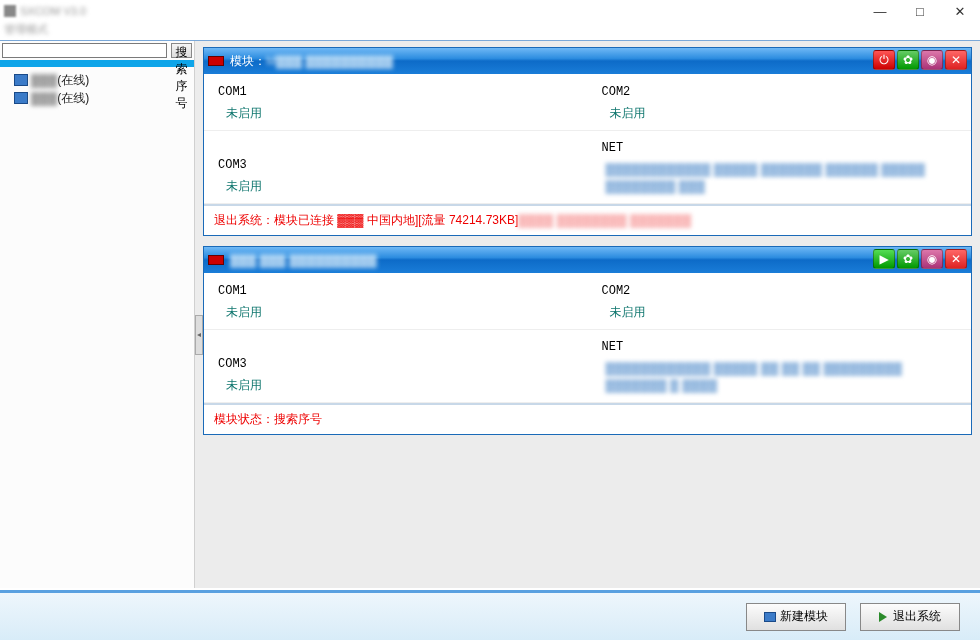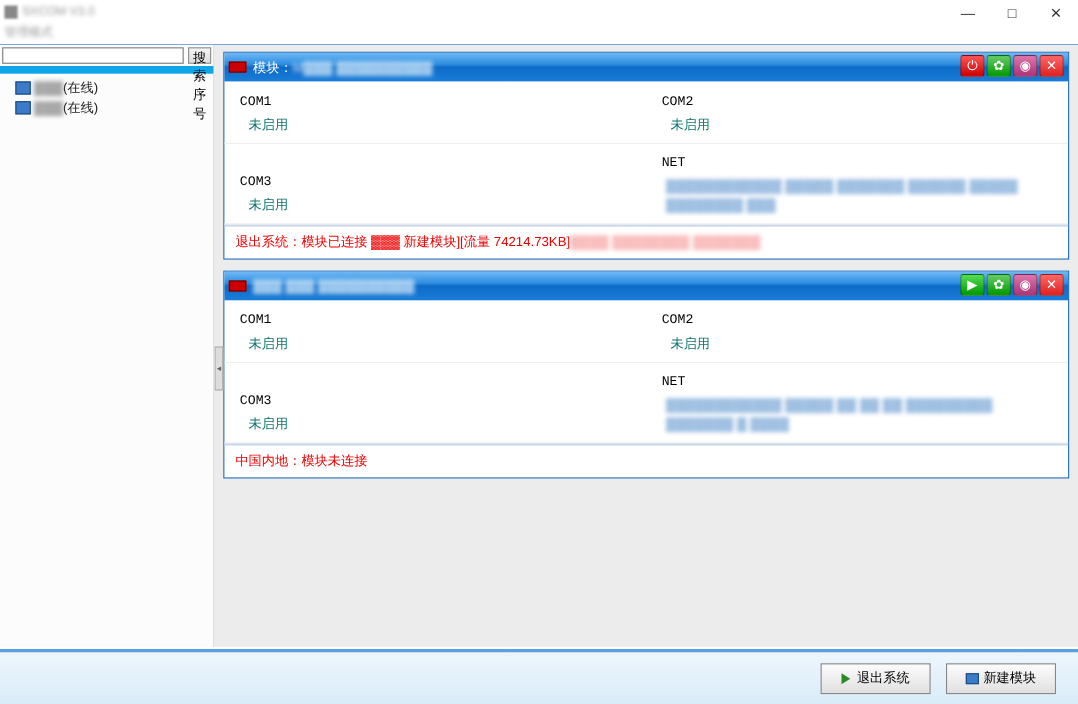--- a/index.html
+++ b/index.html
@@ -117,21 +117,21 @@
           <div class="port-name">COM3</div>
           <div class="port-status">未启用</div>
         </div>
         <div class="port">
           <div class="port-name">NET</div>
           <div class="port-info">▓▓▓▓▓▓▓▓▓▓▓▓ ▓▓▓▓▓ ▓▓▓▓▓▓▓ ▓▓▓▓▓▓
 ▓▓▓▓▓ ▓▓▓▓▓▓▓▓ ▓▓▓</div>
         </div>
       </div>
       <div class="module-footer">
-        <span>退出系统：模块已连接</span><span class="blur"> </span><span>▓▓▓ 新建模块][流量 74214.73KB]</span><span class="blur">▓▓▓▓ ▓▓▓▓▓▓▓▓ ▓▓▓▓▓▓▓</span>
+        <span>退出系统：模块已连接</span><span class="blur"> </span><span>▓▓▓ 中国内地][流量 74214.73KB]</span><span class="blur">▓▓▓▓ ▓▓▓▓▓▓▓▓ ▓▓▓▓▓▓▓</span>
       </div>
     </div>
 
     <div class="module">
       <div class="module-header">
         <div class="mh-led"></div>
         <span class="mh-title"><span class="blur">▓▓▓ ▓▓▓ ▓▓▓▓▓▓▓▓▓▓</span></span>
         <div class="mh-btns">
           <div class="mh-btn play">▶</div>
           <div class="mh-btn green">✿</div>
@@ -152,29 +152,29 @@
           <div class="port-name">COM3</div>
           <div class="port-status">未启用</div>
         </div>
         <div class="port">
           <div class="port-name">NET</div>
           <div class="port-info">▓▓▓▓▓▓▓▓▓▓▓▓ ▓▓▓▓▓ ▓▓ ▓▓ ▓▓ ▓▓▓▓▓▓▓▓▓
 ▓▓▓▓▓▓▓ ▓ ▓▓▓▓</div>
         </div>
       </div>
       <div class="module-footer">
-        <span>中国内地：模块未连接</span>
+        <span>模块状态：搜索序号</span>
       </div>
     </div>
 
   </div>
 </div>
 
 <div class="bottombar">
   <div class="bbtn">
+    <div class="bbtn-icon new"></div>
+    <span>新建模块</span>
+  </div>
+  <div class="bbtn">
     <div class="bbtn-icon exit"></div>
     <span>退出系统</span>
-  </div>
-  <div class="bbtn">
-    <div class="bbtn-icon new"></div>
-    <span>新建模块</span>
   </div>
 </div>
 
 </body></html>

